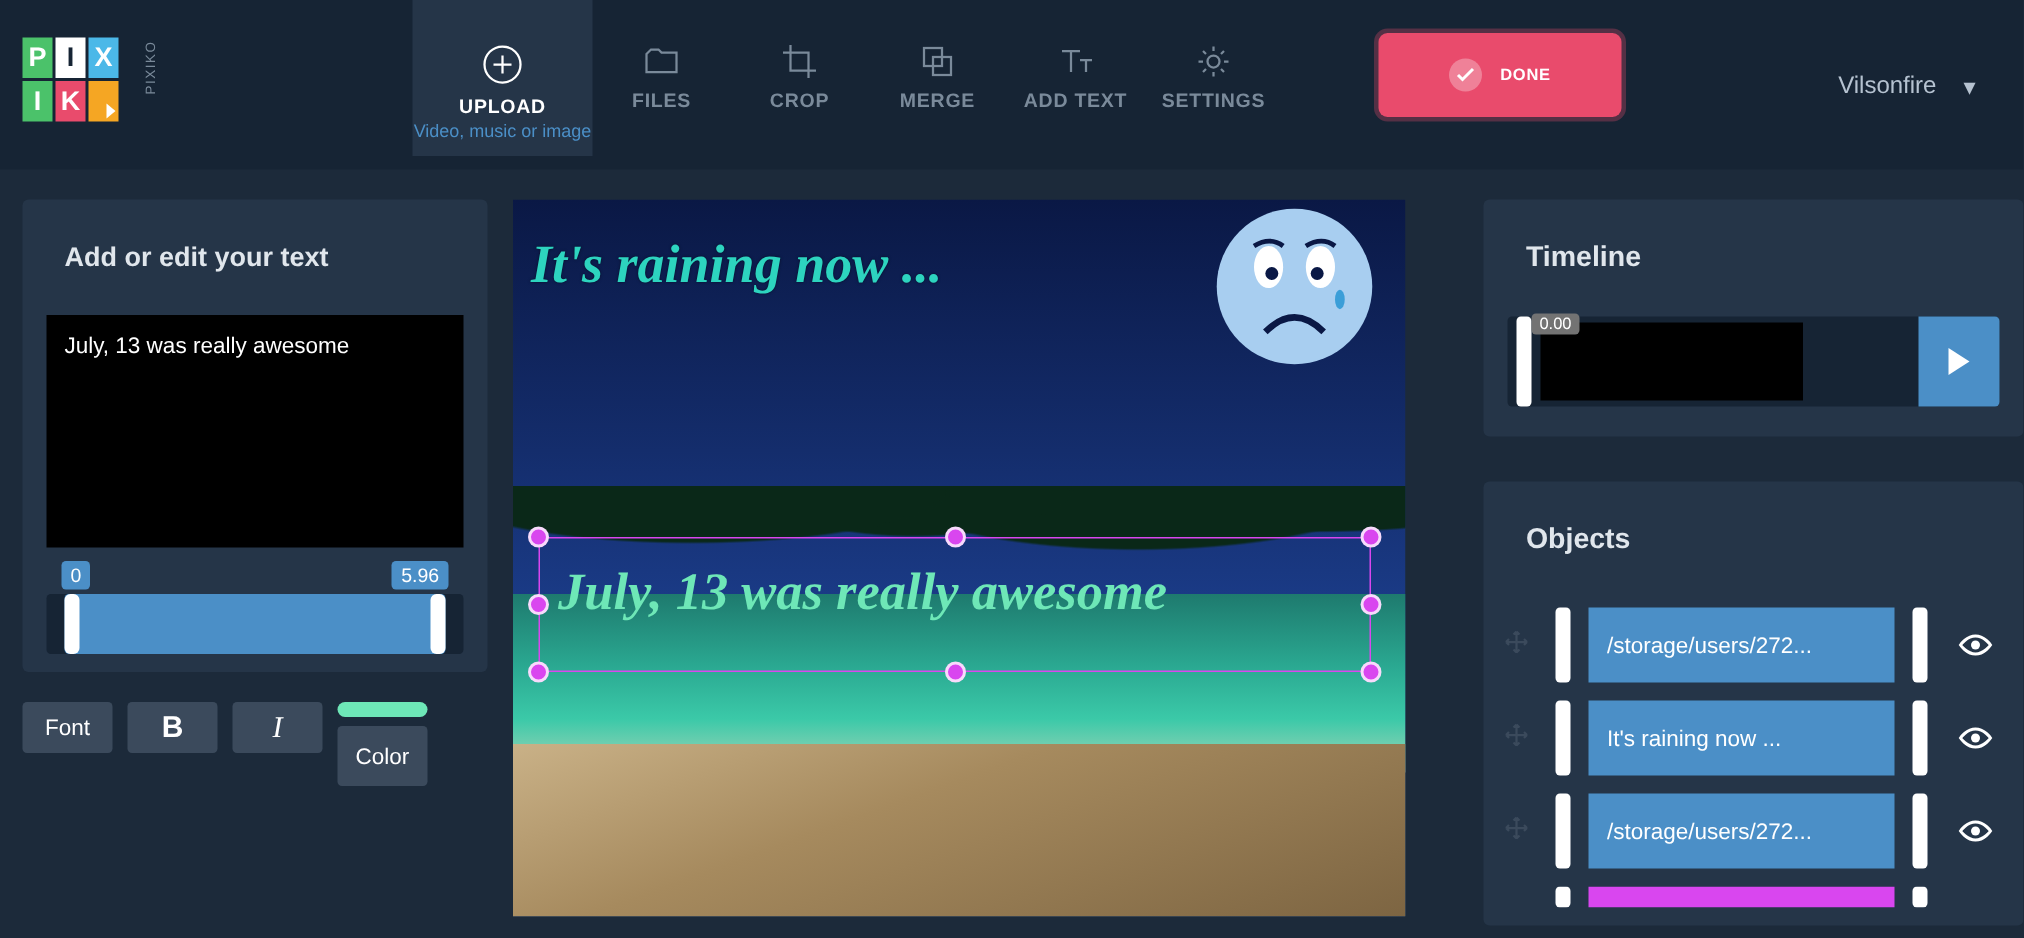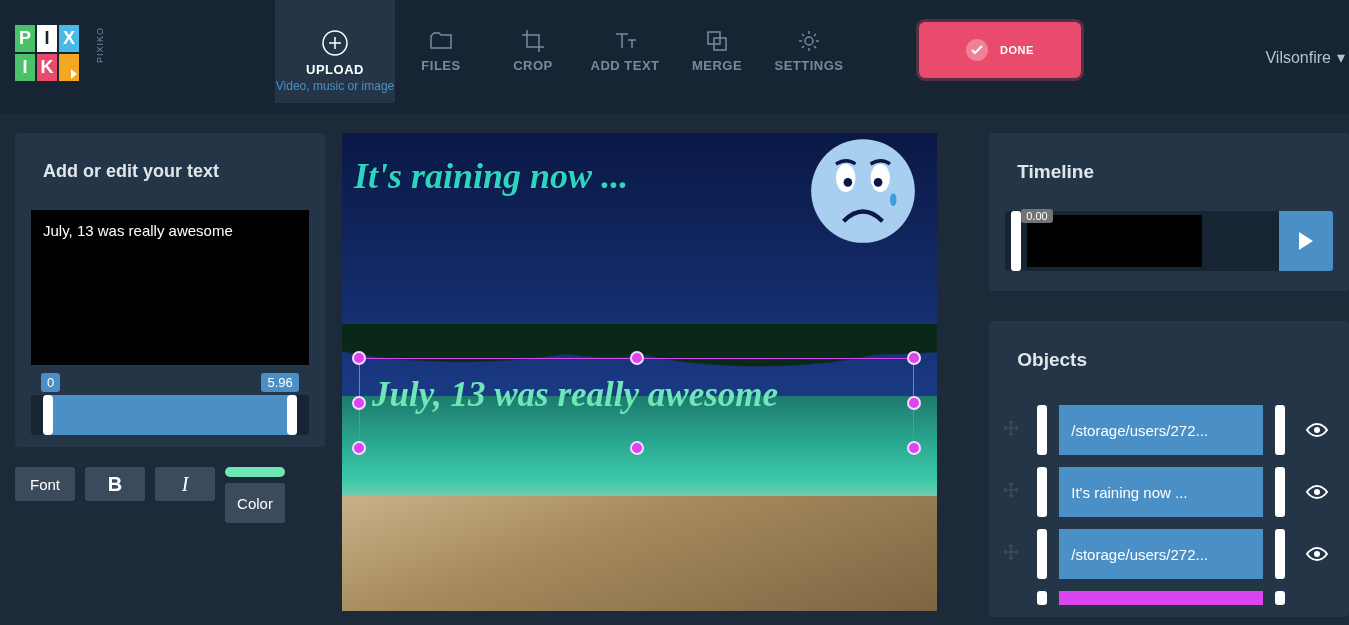--- a/index.html
+++ b/index.html
@@ -93,27 +93,27 @@
   cursor: pointer;
 }
 .done-check {
   width: 22px; height: 22px; border-radius: 50%;
   background: rgba(255,255,255,0.3);
   display: flex; align-items: center; justify-content: center;
 }
 .done-btn span { color: #fff; font-weight: 700; font-size: 11px; letter-spacing: 0.5px;}
 .user {
   position: absolute;
-  right: 4px;
+  right: 32px;
   top: 48px;
   color: #b5c2d0;
   font-size: 16px;
   display: flex;
   align-items: center;
-  gap: 6px;
+  gap: 18px;
   cursor: pointer;
 }
 .content {
   display: flex;
   padding: 20px 0 0 0;
 }
 .left-panel { width: 340px; padding: 0 15px; }
 .panel-card {
   background: #253548;
   border-radius: 4px;
@@ -312,30 +312,30 @@
       <div class="tool-label">FILES</div>
     </div>
     <div class="tool">
       <svg width="26" height="26" viewBox="0 0 26 26">
           <path d="M7 2v17h17M2 7h17v17"></path>
         </svg>
       <div class="tool-label">CROP</div>
     </div>
     <div class="tool">
       <svg width="26" height="26" viewBox="0 0 26 26">
-          <path d="M4 6h12M10 6v14M16 12h8M20 12v8"></path>
-        </svg>
-      <div class="tool-label">ADD TEXT</div>
+          <rect x="4" y="4" width="12" height="12"></rect>
+          <rect x="10" y="10" width="12" height="12"></rect>
+        </svg>
+      <div class="tool-label">MERGE</div>
     </div>
     <div class="tool">
       <svg width="26" height="26" viewBox="0 0 26 26">
-          <rect x="4" y="4" width="12" height="12"></rect>
-          <rect x="10" y="10" width="12" height="12"></rect>
-        </svg>
-      <div class="tool-label">MERGE</div>
+          <path d="M4 6h12M10 6v14M16 12h8M20 12v8"></path>
+        </svg>
+      <div class="tool-label">ADD TEXT</div>
     </div>
     <div class="tool">
       <svg width="26" height="26" viewBox="0 0 26 26">
           <circle cx="13" cy="13" r="4"></circle>
           <path d="M13 3v3M13 20v3M3 13h3M20 13h3M6 6l2 2M18 18l2 2M20 6l-2 2M6 20l2-2"></path>
         </svg>
       <div class="tool-label">SETTINGS</div>
     </div>
   </div>
 

